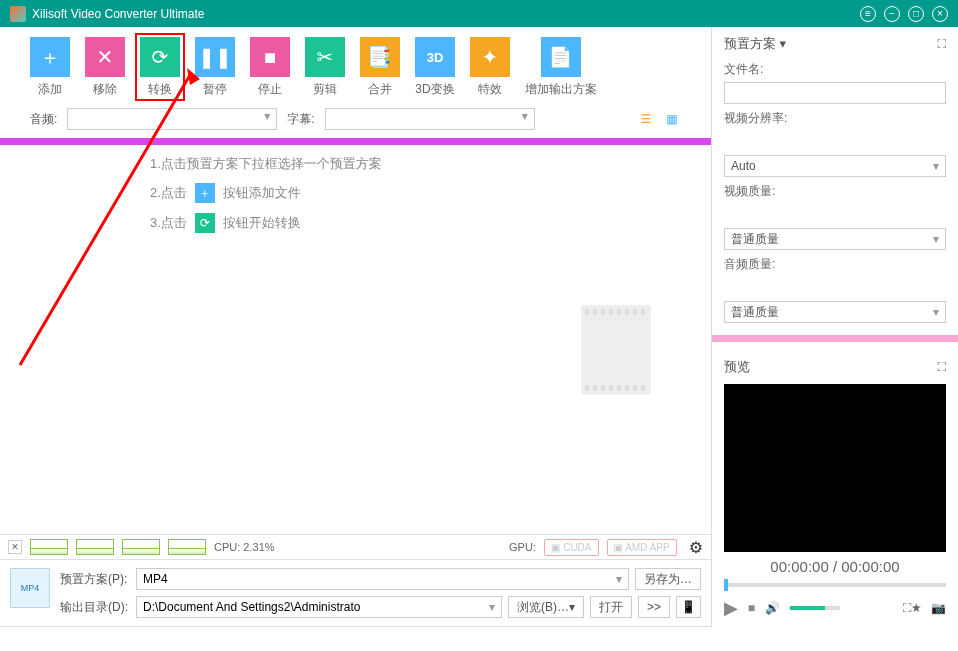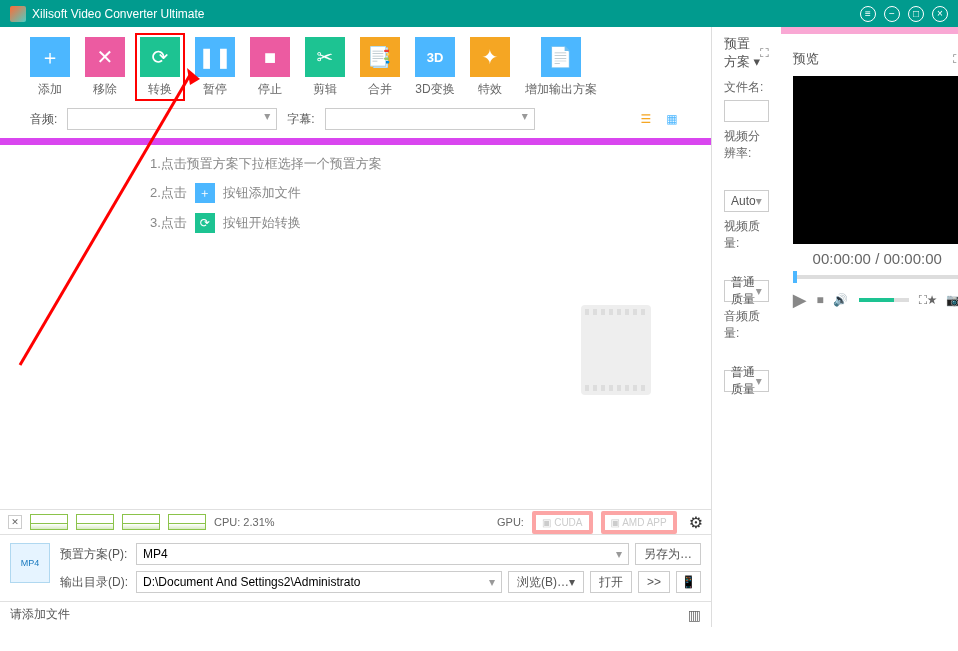--- a/index.html
+++ b/index.html
@@ -7,21 +7,21 @@
     
     .titlebar { background: #019b8e; height: 27px; display: flex; align-items: center; justify-content: space-between; padding: 0 10px; }
     .titlebar-left { display: flex; align-items: center; gap: 6px; }
     .titlebar-logo { width: 16px; height: 16px; background: linear-gradient(135deg, #ff6b35, #4ecdc4); border-radius: 2px; }
     .titlebar-title { color: #fff; font-size: 12px; }
     .titlebar-right { display: flex; gap: 8px; }
     .win-btn { width: 16px; height: 16px; border: 1px solid #fff; border-radius: 50%; display: flex; align-items: center; justify-content: center; color: #fff; font-size: 10px; cursor: pointer; }
     
     .main-area { display: flex; height: 600px; }
     .left-area { flex: 1; display: flex; flex-direction: column; border-right: 1px solid #ddd; }
-    .right-panel { width: 246px; display: flex; flex-direction: row; }
+    .right-panel { width: 246px; display: flex; flex-direction: column; }
     
     .toolbar { display: flex; padding: 10px 30px 6px; gap: 15px; }
     .tb-btn { display: flex; flex-direction: column; align-items: center; gap: 4px; cursor: pointer; position: relative; }
     .tb-icon { width: 40px; height: 40px; display: flex; align-items: center; justify-content: center; color: #fff; font-size: 20px; }
     .tb-label { font-size: 12px; color: #666; }
     .ic-add { background: #4cb7ff; }
     .ic-remove { background: #ec5ba1; }
     .ic-convert { background: #1dc392; }
     .ic-pause { background: #4cb7ff; }
     .ic-stop { background: #ec5ba1; }
@@ -46,21 +46,21 @@
     .film-placeholder::before, .film-placeholder::after { content: ''; position: absolute; left: 4px; right: 4px; height: 6px; background: repeating-linear-gradient(90deg, #ddd 0 4px, transparent 4px 8px); }
     .film-placeholder::before { top: 4px; }
     .film-placeholder::after { bottom: 4px; }
     
     .arrow-line { position: absolute; pointer-events: none; }
     
     .perf-bar { display: flex; align-items: center; padding: 4px 8px; border-top: 1px solid #e0e0e0; border-bottom: 1px solid #e0e0e0; gap: 8px; font-size: 11px; color: #666; height: 26px; }
     .close-x { border: 1px solid #ccc; width: 14px; height: 14px; display: flex; align-items: center; justify-content: center; font-size: 9px; cursor: pointer; }
     .perf-graph { width: 38px; height: 16px; border: 1px solid #8bc34a; position: relative; }
     .perf-graph::after { content: ''; position: absolute; bottom: 0; left: 0; right: 0; height: 5px; background: linear-gradient(0deg, #8bc34a55, transparent); border-top: 1px solid #8bc34a; }
-    .gpu-badge { padding: 2px 6px; border: 4px solid #fca5a5; border-radius: 2px; color: #ccc; font-size: 10px; }
+    .gpu-badge { padding: 2px 6px; border: 1px solid #fca5a5; border-radius: 2px; color: #ccc; font-size: 10px; }
     .gear { margin-left: 4px; font-size: 16px; color: #333; cursor: pointer; }
     
     .bottom-controls { padding: 8px 10px; display: flex; gap: 10px; border-bottom: 1px solid #e0e0e0; }
     .file-icon { width: 40px; height: 40px; background: #e6f4ff; border: 1px solid #b0d8f0; display: flex; align-items: center; justify-content: center; color: #1a7abf; font-size: 9px; }
     .ctrl-rows { flex: 1; display: flex; flex-direction: column; gap: 6px; }
     .ctrl-row { display: flex; align-items: center; gap: 6px; }
     .ctrl-label { width: 70px; color: #555; font-size: 12px; }
     .ctrl-select { flex: 1; height: 22px; border: 1px solid #ccc; padding: 0 6px; font-size: 12px; background: #fff; }
     .ctrl-btn { height: 22px; padding: 0 8px; border: 1px solid #ccc; background: #fff; font-size: 12px; color: #555; cursor: pointer; display: flex; align-items: center; }
     
@@ -218,24 +218,20 @@
               <span style="color:#999">▾</span>
             </div>
           <button class="ctrl-btn"><span>浏览(B)…</span> ▾</button>
           <button class="ctrl-btn">打开</button>
           <button class="ctrl-btn">&gt;&gt;</button>
           <button class="ctrl-btn" style="padding:0 4px">📱</button>
         </div>
       </div>
     </div>
 
-    <div class="status-bar">
-      <span>请添加文件</span>
-      <span class="sb-icon">▥</span>
-    </div>
   </div>
 
   <div class="right-panel">
     <div class="rp-section">
       <div class="rp-header">
         <span><span>预置方案</span> ▾</span>
         <span class="rp-expand">⛶</span>
       </div>
       <div class="rp-label">文件名:</div>
       <input class="rp-input" style="">

